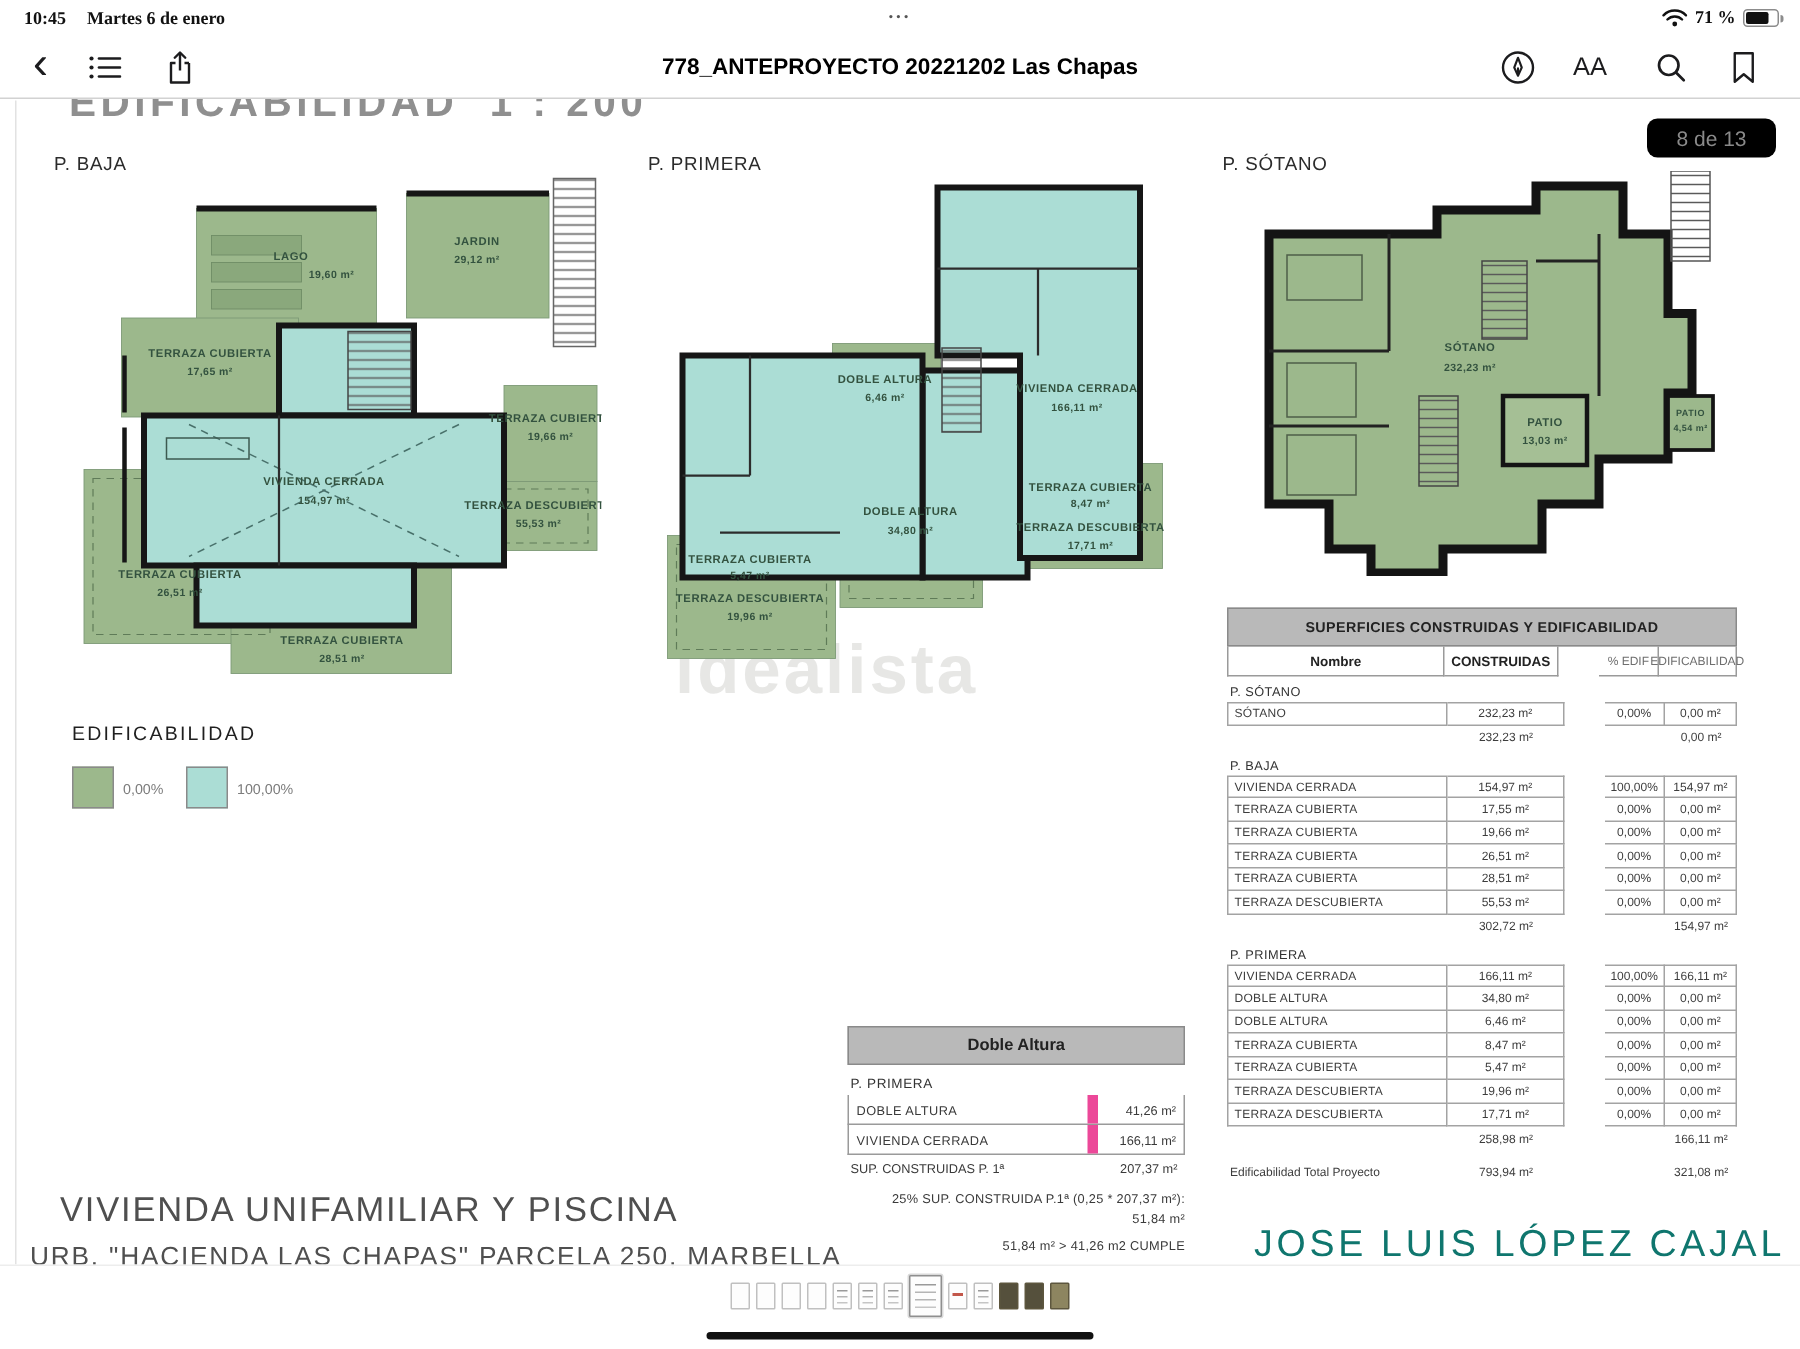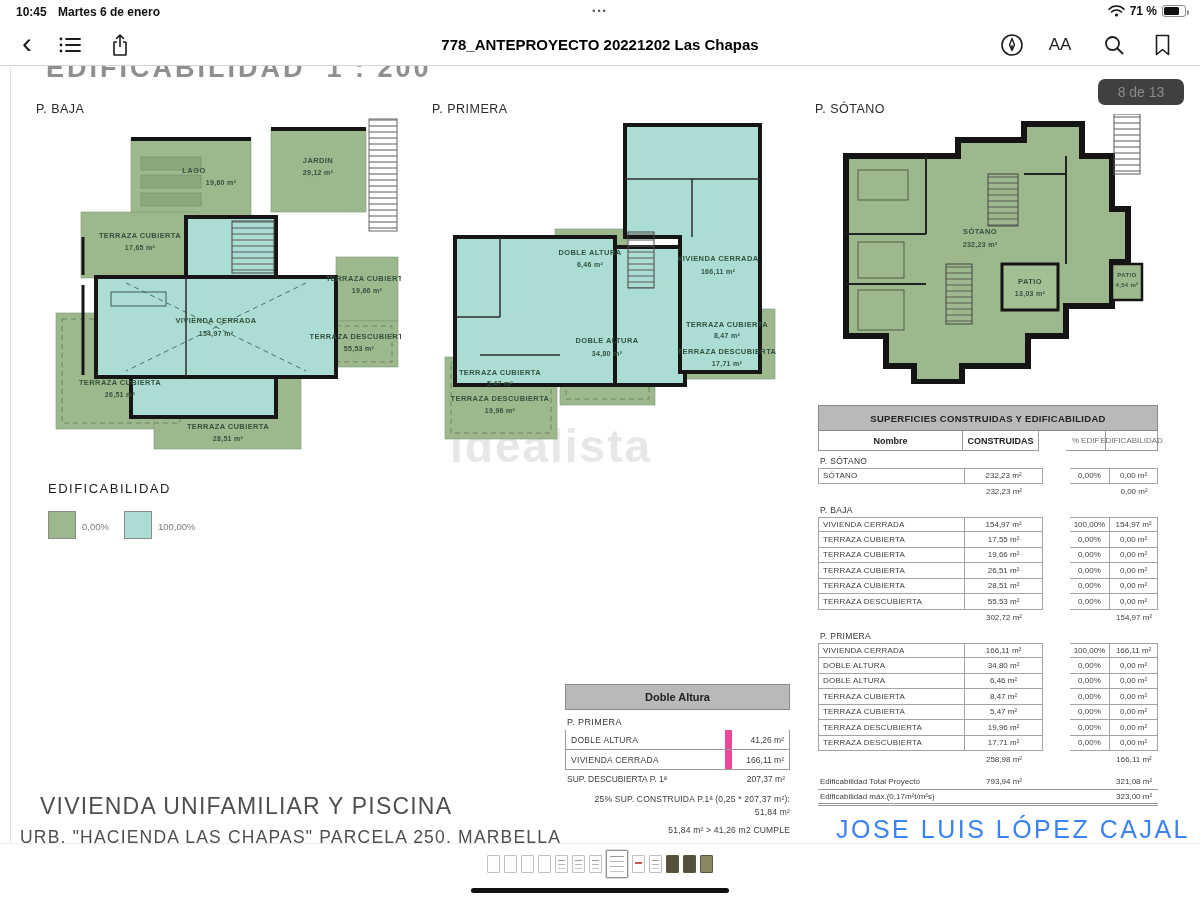--- a/index.html
+++ b/index.html
@@ -1,20 +1,20 @@
 <!DOCTYPE html>
 <html><head>
 <meta charset="utf-8">
 <style>
   * { margin:0; padding:0; box-sizing:border-box; }
   html,body { width:1200px; height:899px; background:#fff; font-family:"Liberation Sans","DejaVu Sans",sans-serif; }
   #stage { position:relative; width:1200px; height:899px; background:#fff; overflow:hidden; }
 
   
-  .statusbar { position:absolute; top:0; left:0; right:0; height:24px; background:#fff; z-index:30; }
+  .statusbar { position:absolute; top:0; left:0; right:0; height:24px; background:#fff; z-index:30;font-family:Liberation Serif, serif; }
   .sb-time { position:absolute; left:16px; top:5px; font-size:12px; font-weight:bold; color:#111; }
   .sb-date { position:absolute; left:58px; top:5px; font-size:12px; font-weight:bold; color:#111; }
   .sb-dots { position:absolute; left:0; right:0; top:6px; text-align:center; font-size:9px; letter-spacing:2px; color:#555; }
   .sb-right { position:absolute; right:14px; top:4px; display:flex; align-items:center; gap:5px; }
   .sb-pct { font-size:12px; font-weight:bold; color:#111; }
   .battery { position:relative; width:24px; height:12px; border:1px solid rgba(0,0,0,.45); border-radius:3px; }
   .battery .lvl { position:absolute; left:1px; top:1px; bottom:1px; width:70%; background:#111; border-radius:1.5px; }
   .battery .tip { position:absolute; right:-4px; top:3.5px; width:2.5px; height:5px; background:rgba(0,0,0,.45); border-radius:0 2px 2px 0; }
 
   
@@ -22,21 +22,21 @@
   .tb-btn { position:absolute; top:0; height:42px; display:flex; align-items:center; justify-content:center; cursor:pointer; color:#1c1c1e; }
   .tb-title { position:absolute; left:0; right:0; top:12px; text-align:center; font-size:15px; font-weight:bold; color:#000; }
   .chev { font-size:30px; font-weight:300; line-height:30px; margin-top:-4px; }
   .aa-big { font-size:17px; font-weight:500; }
   svg.icon { display:block; }
 
   
   .page { position:absolute; top:67px; left:0; right:0; bottom:0; background:#fff; z-index:1; }
   .page-edge { position:absolute; left:10px; top:0; width:1px; height:776px; background:#e2e2e2; }
   .pdf-heading { position:absolute; left:46px; top:-14px; font-size:27px; font-weight:600; letter-spacing:3px; color:#8f8f8f; white-space:pre; }
-  .page-badge { position:absolute; right:16px; top:12px; width:86px; height:26px; background:#404040; border-radius:7px; color:#8a8a8a; font-size:14px; display:flex; align-items:center; justify-content:center; }
+  .page-badge { position:absolute; right:16px; top:12px; width:86px; height:26px; background:#000000; border-radius:7px; color:#8a8a8a; font-size:14px; display:flex; align-items:center; justify-content:center; }
   .plan-label { position:absolute; font-size:12.5px; color:#2b2b2b; letter-spacing:.5px; font-weight:500; }
   .plan-svg { position:absolute; }
 
   
   .watermark { position:absolute; left:450px; top:352px; font-size:46px; font-weight:bold; color:rgba(175,175,168,.30); letter-spacing:2px; }
 
   
   .legend-title { position:absolute; left:48px; top:414px; font-size:13px; font-weight:500; letter-spacing:1.5px; color:#1f1f1f; }
   .legend-sw { position:absolute; width:28px; height:28px; border:1px solid #8a8a8a; }
   .legend-lbl { position:absolute; font-size:9.5px; color:#7c7c7c; }
@@ -74,21 +74,21 @@
   .sf-sub > div { display:flex; align-items:center; justify-content:center; }
   .sf-tot { display:flex; height:16px; margin-top:6px; }
   .sf-tot > div { display:flex; align-items:center; }
   .sf-tot .c0 { padding-left:2px; }
   .sf-tot .c1, .sf-tot .c3 { justify-content:center; }
   .sf-tot.max { margin-top:0; border-top:1px solid #9a9a9a; border-bottom:3px double #9a9a9a; height:17px; }
 
   
   .proj-title { position:absolute; left:20px; top:726px; font-size:23px; letter-spacing:1.2px; color:#4f4f4f; font-weight:500;margin-left:20px; }
   .proj-sub { position:absolute; left:20px; top:760px; font-size:17.5px; letter-spacing:1.2px; color:#4f4f4f; font-weight:500; }
-  .architect { position:absolute; right:10px; top:748px; font-size:25px; letter-spacing:2.5px; color:#3b82f6; font-weight:500; }
+  .architect { position:absolute; right:10px; top:748px; font-size:25px; letter-spacing:2.5px; color:#0f766e; font-weight:500; }
 
   
   .bottombar { position:absolute; left:0; right:0; bottom:0; height:56px; background:rgba(255,255,255,.97); border-top:1px solid #ededed; z-index:25; }
   .thumbstrip { position:absolute; left:0; right:0; top:6px; display:flex; align-items:center; justify-content:center; gap:4px; }
   .thumb { width:13px; height:18px; background:#fdfdfd; border:1px solid #c0c0c0; border-radius:1px; position:relative; cursor:pointer; }
   .thumb.sketch::after { content:""; position:absolute; left:2px; top:4px; right:2px; height:1px; background:#9a9a9a; box-shadow:0 4px 0 #b5b5b5, 0 8px 0 #c5c5c5; }
   .thumb.red::after { content:""; position:absolute; left:2px; top:6px; right:2px; height:2px; background:#c2574a; }
   .thumb.photo { background:#7a7254; border-color:#5d563e; }
   .thumb.photo.olive { background:#8d8560; }
   .thumb.photo.dark { background:#55503c; }
@@ -303,21 +303,21 @@
       <div class="da-sec">P. PRIMERA</div>
       <div class="da-row">
         <span class="n">DOBLE ALTURA</span>
         <span class="v">41,26 m²</span>
       </div>
       <div class="da-row">
         <span class="n">VIVIENDA CERRADA</span>
         <span class="v">166,11 m²</span>
       </div>
       <div class="da-sum">
-        <span class="n">SUP. DESCUBIERTA P. 1ª</span>
+        <span class="n">SUP. CONSTRUIDAS P. 1ª</span>
         <span class="v">207,37 m²</span>
       </div>
       <div class="da-note">
         <span>25% SUP. CONSTRUIDA P.1ª (0,25 * 207,37 m²):</span>
         <span style="margin-left:6px;">51,84 m²</span>
       </div>
       <div class="da-note">51,84 m²  &gt;  41,26 m2  CUMPLE</div>
     </div>
 
     <div class="sf-table">
@@ -432,26 +432,20 @@
             <div class="c0"></div>
             <div class="c1">258,98 m²</div>
             <div class="c2"></div>
             <div class="c3">166,11 m²</div>
           </div>
           <div class="sf-tot">
             <div class="c0">Edificabilidad Total Proyecto</div>
             <div class="c1">793,94 m²</div>
             <div class="c2"></div>
             <div class="c3">321,08 m²</div>
-          </div>
-          <div class="sf-tot max">
-            <div class="c0">Edificabilidad máx.(0,17m²t/m²s)</div>
-            <div class="c1"></div>
-            <div class="c2"></div>
-            <div class="c3">323,00 m²</div>
           </div>
         </div>
     </div>
 
     <div class="proj-title">VIVIENDA UNIFAMILIAR Y PISCINA</div>
     <div class="proj-sub">URB. "HACIENDA LAS CHAPAS" PARCELA 250, MARBELLA</div>
     <div class="architect">JOSE LUIS LÓPEZ CAJAL</div>
   </div>
 
   <div class="bottombar">

